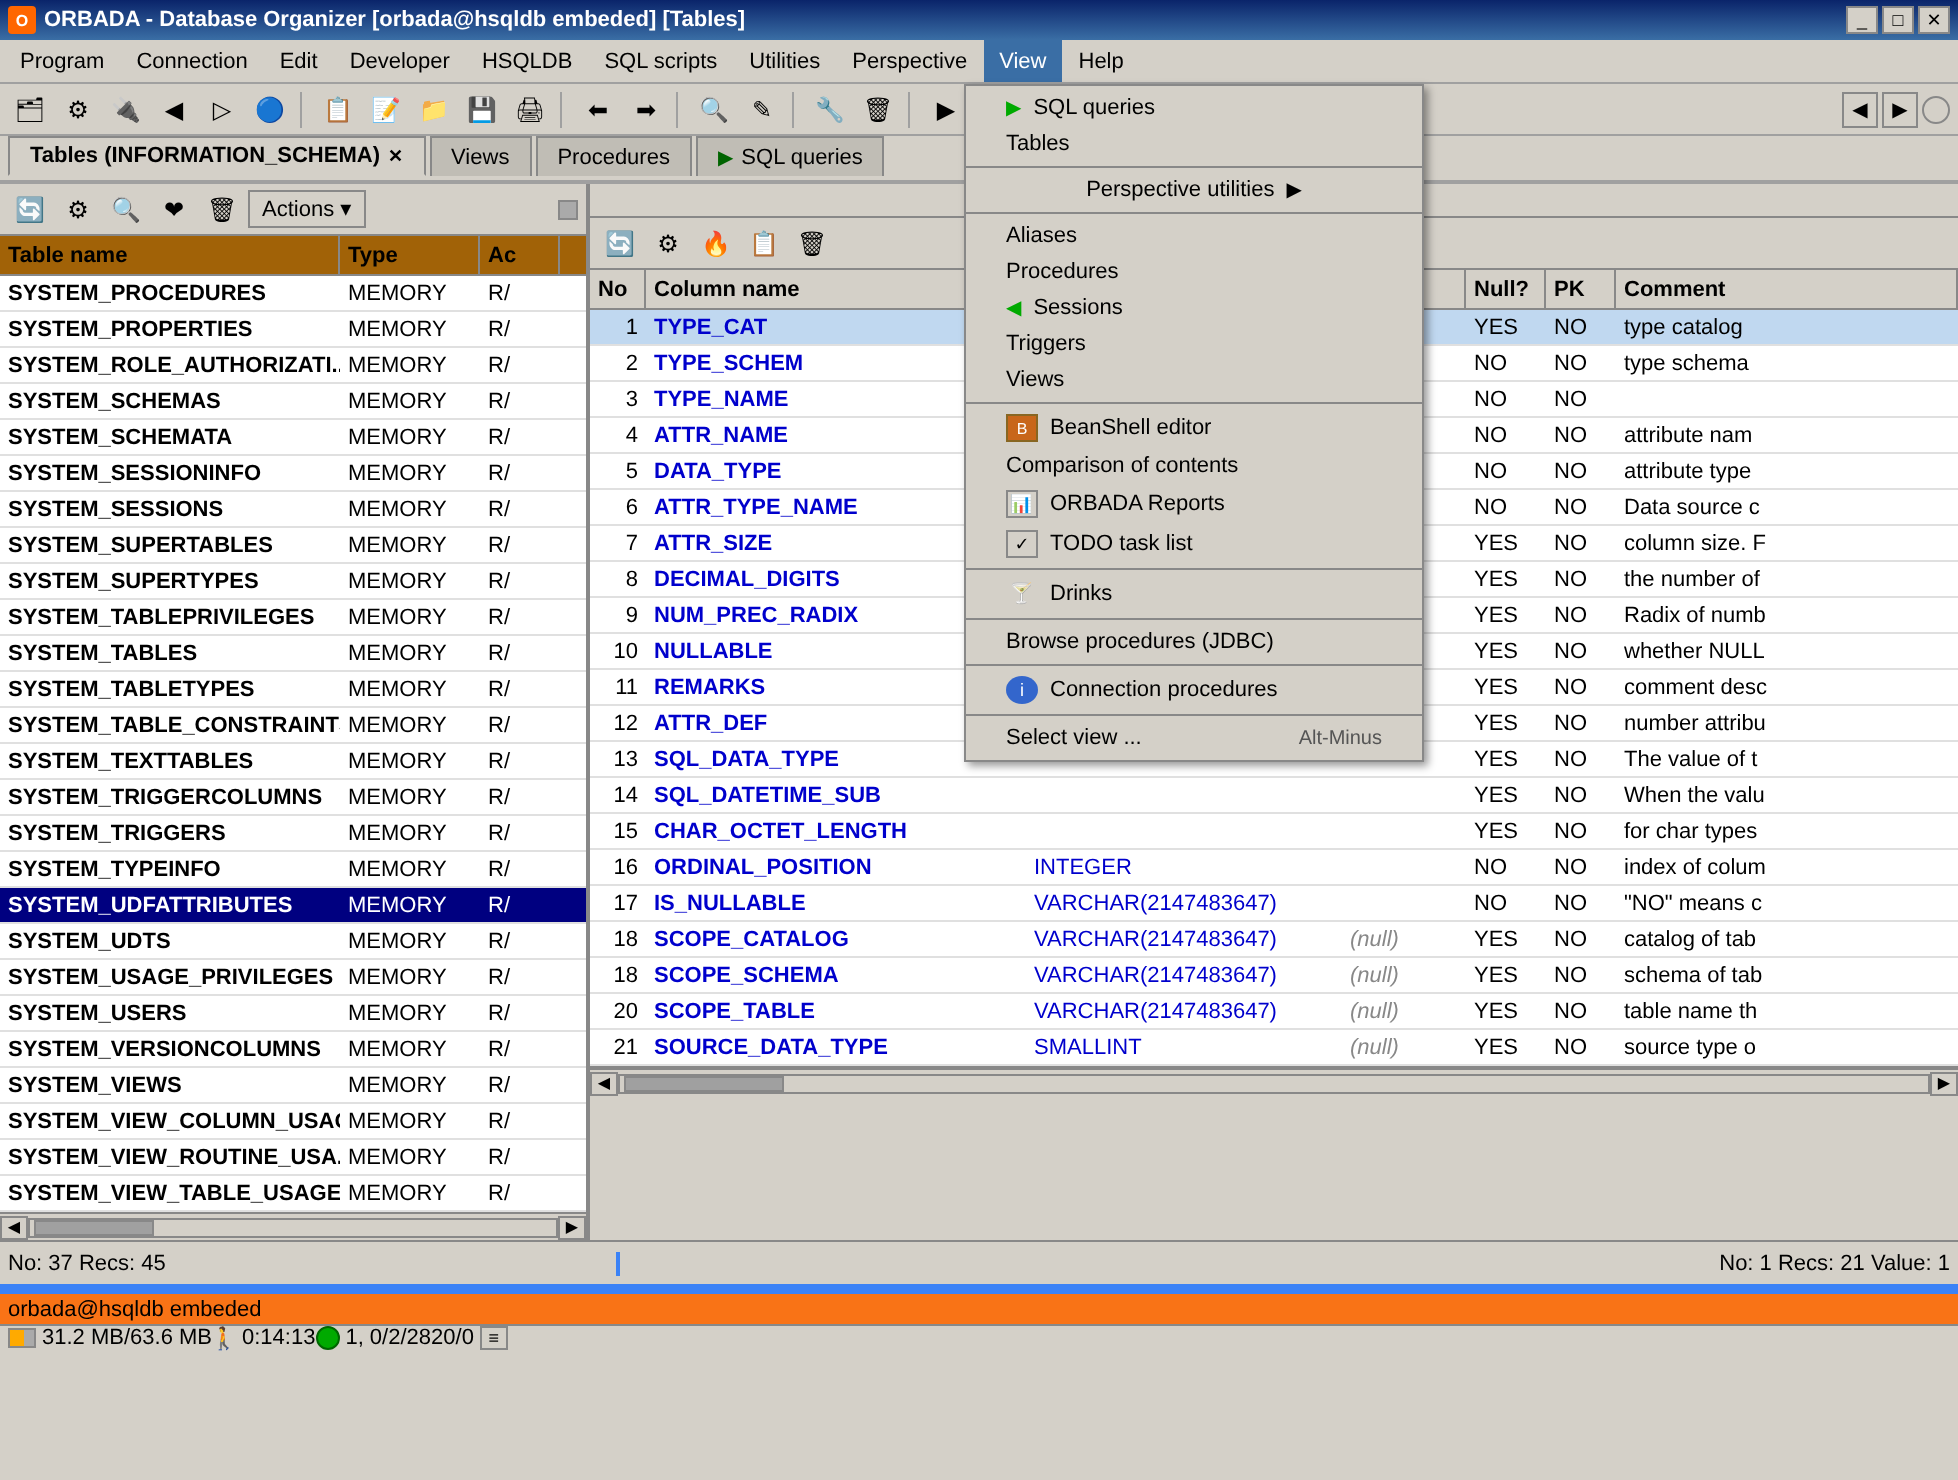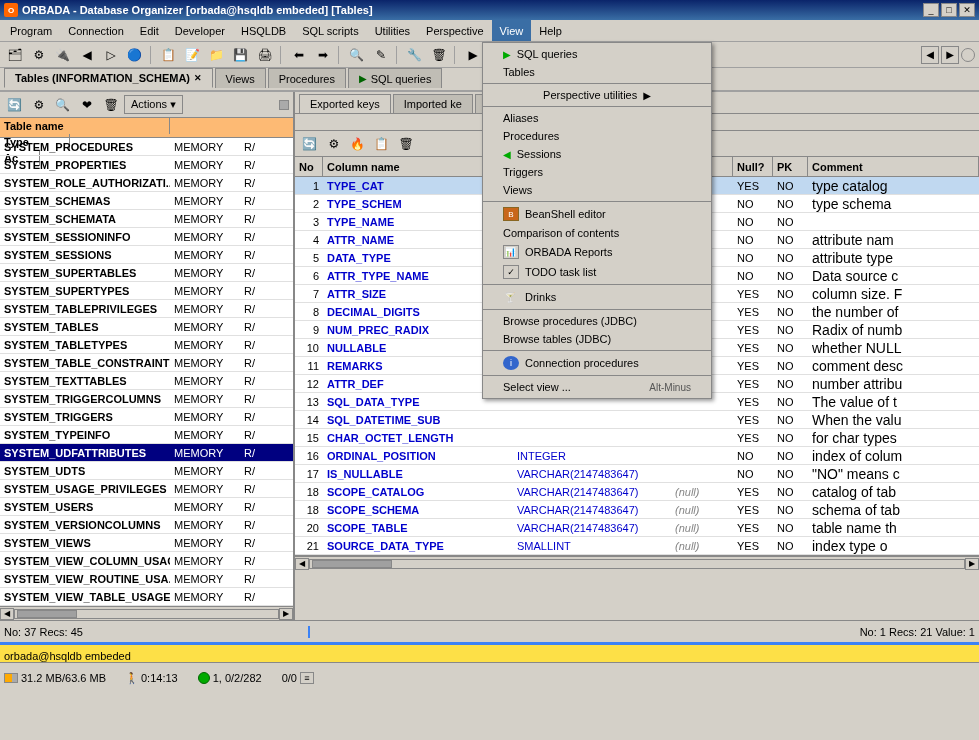--- a/index.html
+++ b/index.html
@@ -123,25 +123,24 @@
     .actions-btn {
       padding: 2px 6px;
       background: #d4d0c8;
       border: 1px solid #888;
       cursor: pointer;
       display: flex;
       align-items: center;
       gap: 2px;
     }
     .table-header {
-      background: #fdba74;
+      background: #a16207;
       display: flex;
       border-bottom: 1px solid #888;
       height: 20px;
-      flex-direction: column;
     }
     .th-cell {
       padding: 2px 4px;
       border-right: 1px solid #888;
       display: flex;
       align-items: center;
       font-weight: bold;
       font-size: 11px;
     }
     .tables-list {
@@ -231,21 +230,21 @@
       align-items: center;
     }
     .col-row.selected { background: #c0d8f0; }
     .col-no { width: 28px; padding: 0 4px; text-align: right; font-size: 11px; }
     .col-name { width: 190px; padding: 0 4px; font-weight: bold; font-size: 11px; }
     .col-name.highlighted { color: #0000cc; }
     .col-type { width: 160px; padding: 0 4px; color: #008800; font-size: 11px; }
     .col-null-disp { width: 60px; padding: 0 2px; color: #888; font-style: italic; font-size: 11px; }
     .col-null { width: 40px; padding: 0 4px; font-size: 11px; }
     .col-pk { width: 35px; padding: 0 4px; font-size: 11px; }
-    .col-comment { padding: 0 4px; font-size: 14px; overflow: hidden; white-space: nowrap; flex: 1; }
+    .col-comment { padding: 0 4px; font-size: 11px; overflow: hidden; white-space: nowrap; flex: 1; }
 
     
     .bottom-status {
       background: #d4d0c8;
       border-top: 1px solid #888;
       height: 22px;
       display: flex;
       align-items: center;
     }
     .status-left {
@@ -260,23 +259,23 @@
       font-size: 11px;
       text-align: right;
     }
 
     
     .bottom-bar {
       background: #d4d0c8;
       border-top: 1px solid #888;
       height: 22px;
       display: flex;
-      align-items: flex-end;
+      align-items: flex-start;
       padding: 0 4px;
-      gap: 20px;
+      gap: 0;
       font-size: 11px;
     }
     .bb-item { display: flex; align-items: center; gap: 3px; }
 
     
     .h-scrollbar {
       height: 14px;
       background: #d4d0c8;
       border-top: 1px solid #888;
       display: flex;
@@ -545,27 +544,20 @@
       <div style="width:14px; background:#d4d0c8; border:1px solid #888; height:12px; display:flex; align-items:center; justify-content:center; cursor:pointer; font-size:8px;">◀</div>
       <div class="h-scroll-track">
         <div class="h-scroll-thumb" style="left:2px; width:60px;"></div>
       </div>
       <div style="width:14px; background:#d4d0c8; border:1px solid #888; height:12px; display:flex; align-items:center; justify-content:center; cursor:pointer; font-size:8px;">▶</div>
     </div>
   </div>
 
   <div class="right-panel">
 
-    <div class="right-tabs-row">
-      <div class="right-tab active">Exported keys</div>
-      <div class="right-tab">Imported ke</div>
-      <div class="right-tab">content</div>
-      <div class="right-tab">rains</div>
-      <div class="right-tab">Triggers</div>
-    </div>
 
     <div class="columns-panel">
       <div class="columns-title">Columns</div>
       <div class="col-toolbar">
         <div class="tb-btn">🔄</div>
         <div class="tb-btn">⚙</div>
         <div class="tb-btn">🔥</div>
         <div class="tb-btn">📋</div>
         <div class="tb-btn">🗑</div>
       </div>
@@ -760,41 +752,41 @@
           <div class="col-pk">NO</div>
           <div class="col-comment">table name th</div>
         </div>
         <div class="col-row">
           <div class="col-no">21</div>
           <div class="col-name highlighted">SOURCE_DATA_TYPE</div>
           <div class="col-type" style="color:#0000cc;">SMALLINT</div>
           <div class="col-null-disp" style="color:#888;">(null)</div>
           <div class="col-null">YES</div>
           <div class="col-pk">NO</div>
-          <div class="col-comment">index type o</div>
+          <div class="col-comment">source type o</div>
         </div>
       </div>
     </div>
 
     <div class="h-scrollbar">
       <div style="width:14px; background:#d4d0c8; border:1px solid #888; height:12px; display:flex; align-items:center; justify-content:center; cursor:pointer; font-size:8px;">◀</div>
       <div class="h-scroll-track">
         <div class="h-scroll-thumb" style="left:2px; width:80px;"></div>
       </div>
       <div style="width:14px; background:#d4d0c8; border:1px solid #888; height:12px; display:flex; align-items:center; justify-content:center; cursor:pointer; font-size:8px;">▶</div>
     </div>
   </div>
 </div>
 
 <div class="bottom-status">
   <div class="status-left">No: 37  Recs: 45</div>
   <div class="status-right">No: 1  Recs: 21  Value: 1</div>
 </div>
 
-<div style="background:#fde047; border-top:3px solid #3b82f6; height:20px; display:flex; align-items:flex-end; padding:0 4px; font-size:11px;">
+<div style="background:#f97316; border-top:5px solid #3b82f6; height:20px; display:flex; align-items:center; padding:0 4px; font-size:11px;">
   <span>orbada@hsqldb embeded</span>
 </div>
 
 <div class="bottom-bar">
   <div class="bb-item">
     <div style="width:14px; height:10px; background:linear-gradient(to right, #ffaa00 60%, #aaaaaa 60%); border:1px solid #888;"></div>
     <span>31.2 MB/63.6 MB</span>
   </div>
   <div class="bb-item">
     <div style="width:12px; height:12px; display:flex; align-items:center; justify-content:center; color:#000;">🚶</div>
@@ -860,23 +852,20 @@
   </div>
   <div class="dd-separator"></div>
   <div class="dd-item">
     <div style="width:16px; height:14px; display:flex; align-items:center; justify-content:center; font-size:10px;">🍸</div>
     <span>Drinks</span>
   </div>
   <div class="dd-separator"></div>
   <div class="dd-item">
       <span>Browse procedures (JDBC)</span>
     </div>
-  <div class="dd-item">
-      <span>Browse tables (JDBC)</span>
-    </div>
   <div class="dd-separator"></div>
   <div class="dd-item">
     <div style="width:16px; height:14px; background:#3366cc; border-radius:50%; display:flex; align-items:center; justify-content:center; font-size:9px; color:white;">i</div>
     <span>Connection procedures</span>
   </div>
   <div class="dd-separator"></div>
   <div class="dd-item">
     <span>Select view ...</span>
     <span class="dd-shortcut">Alt-Minus</span>
   </div>

